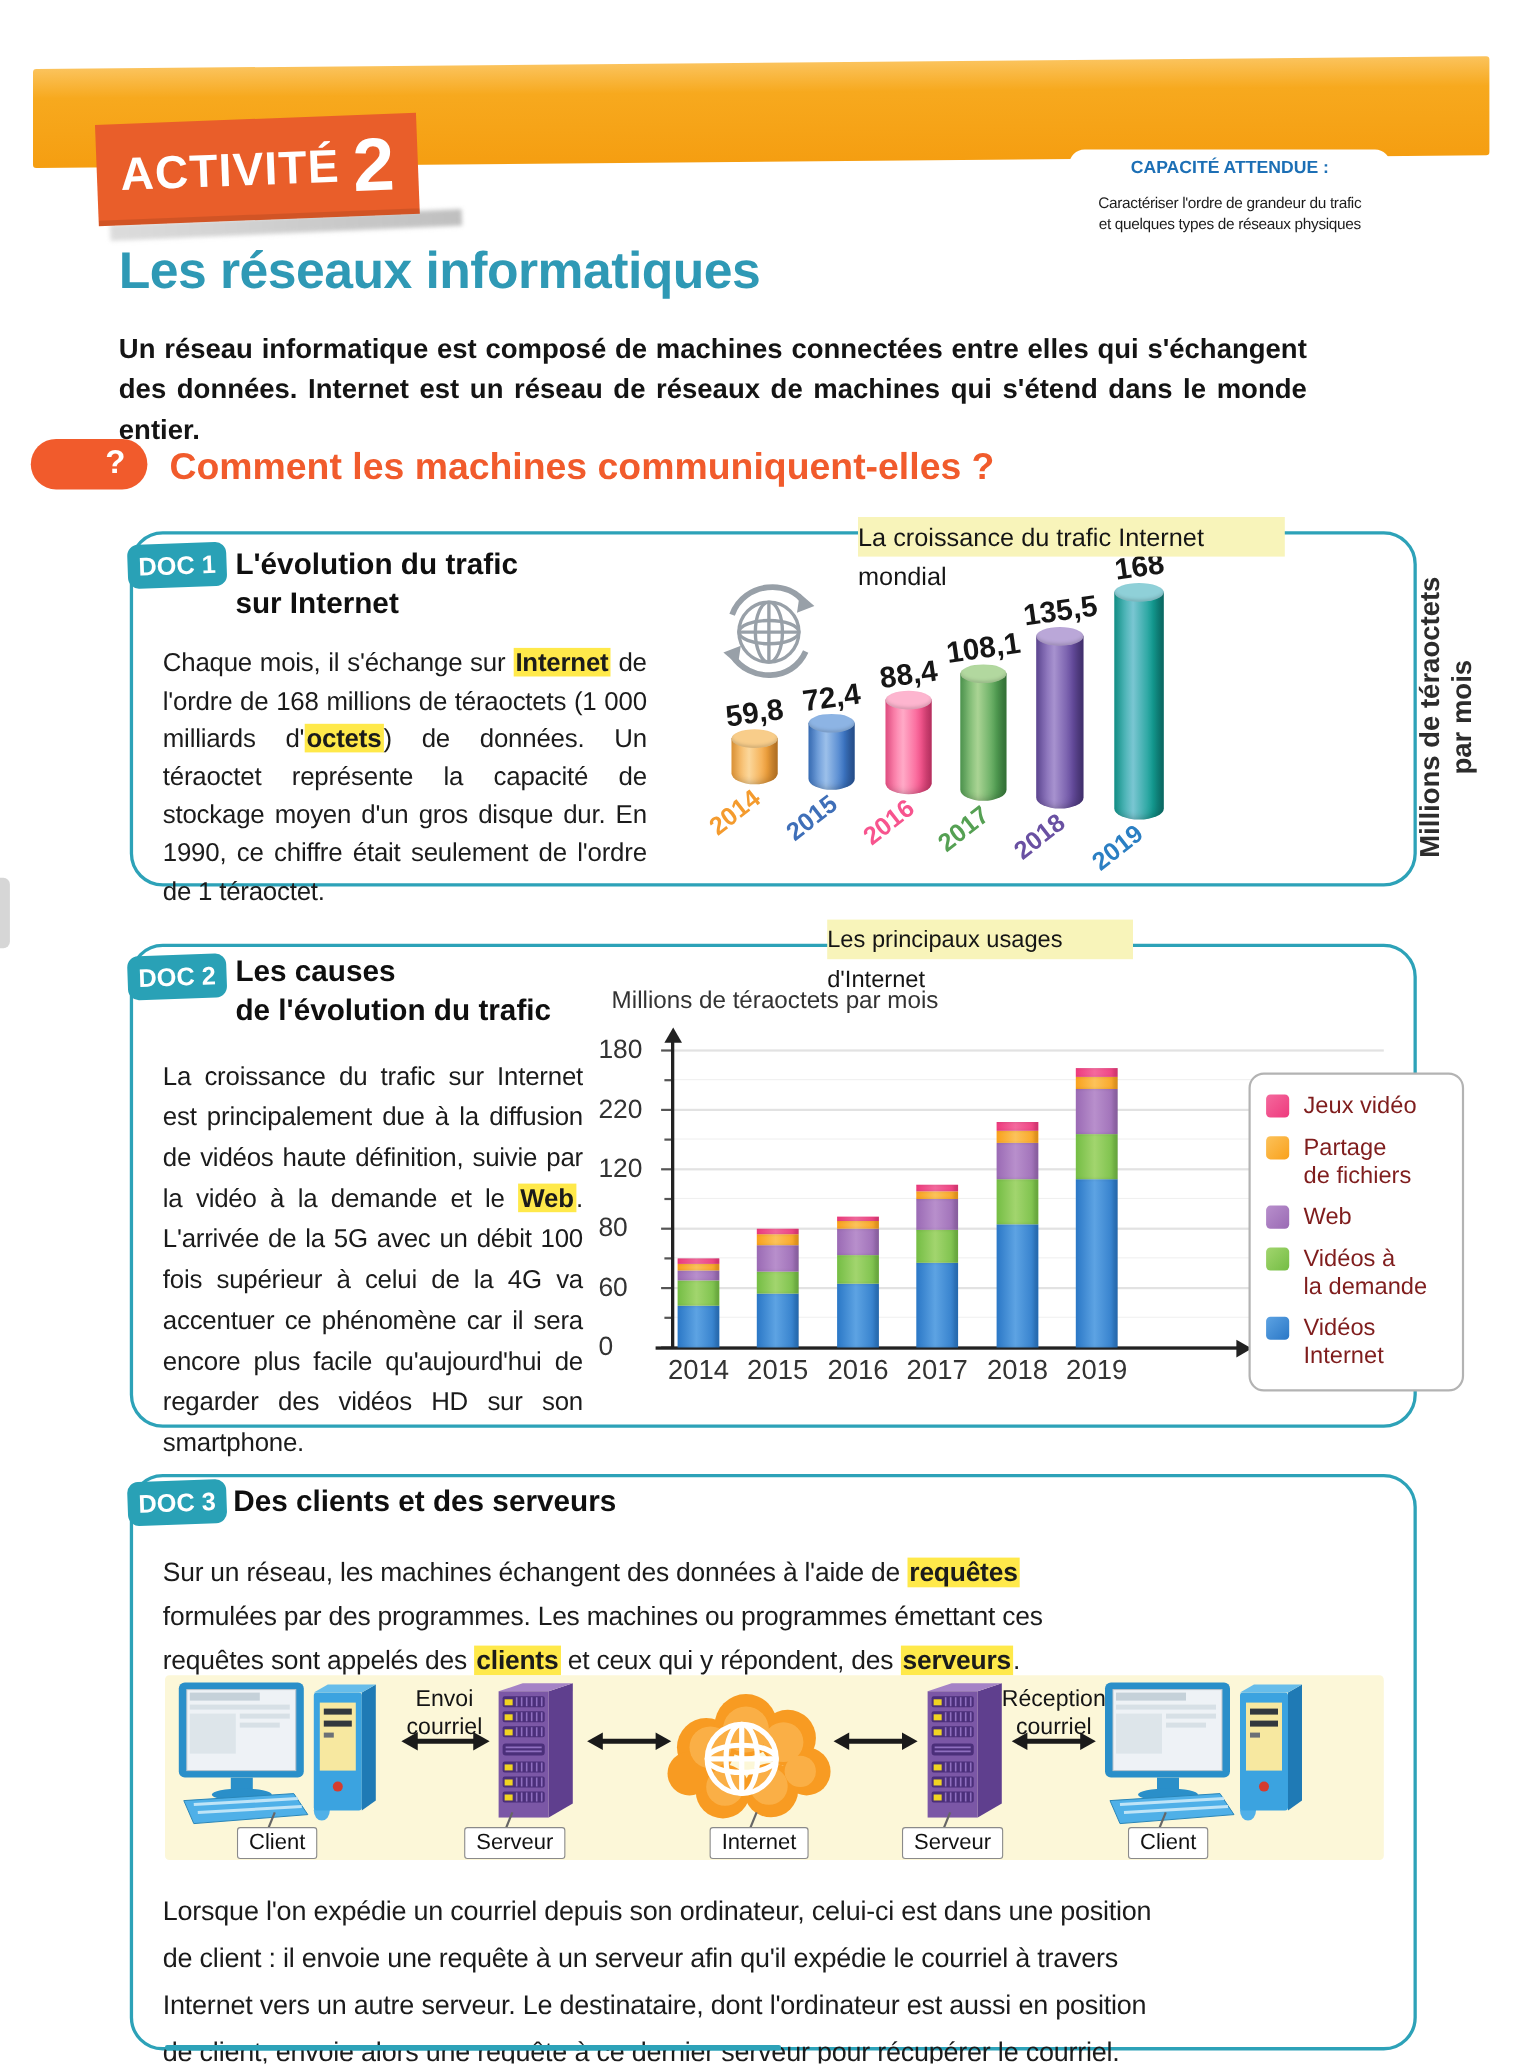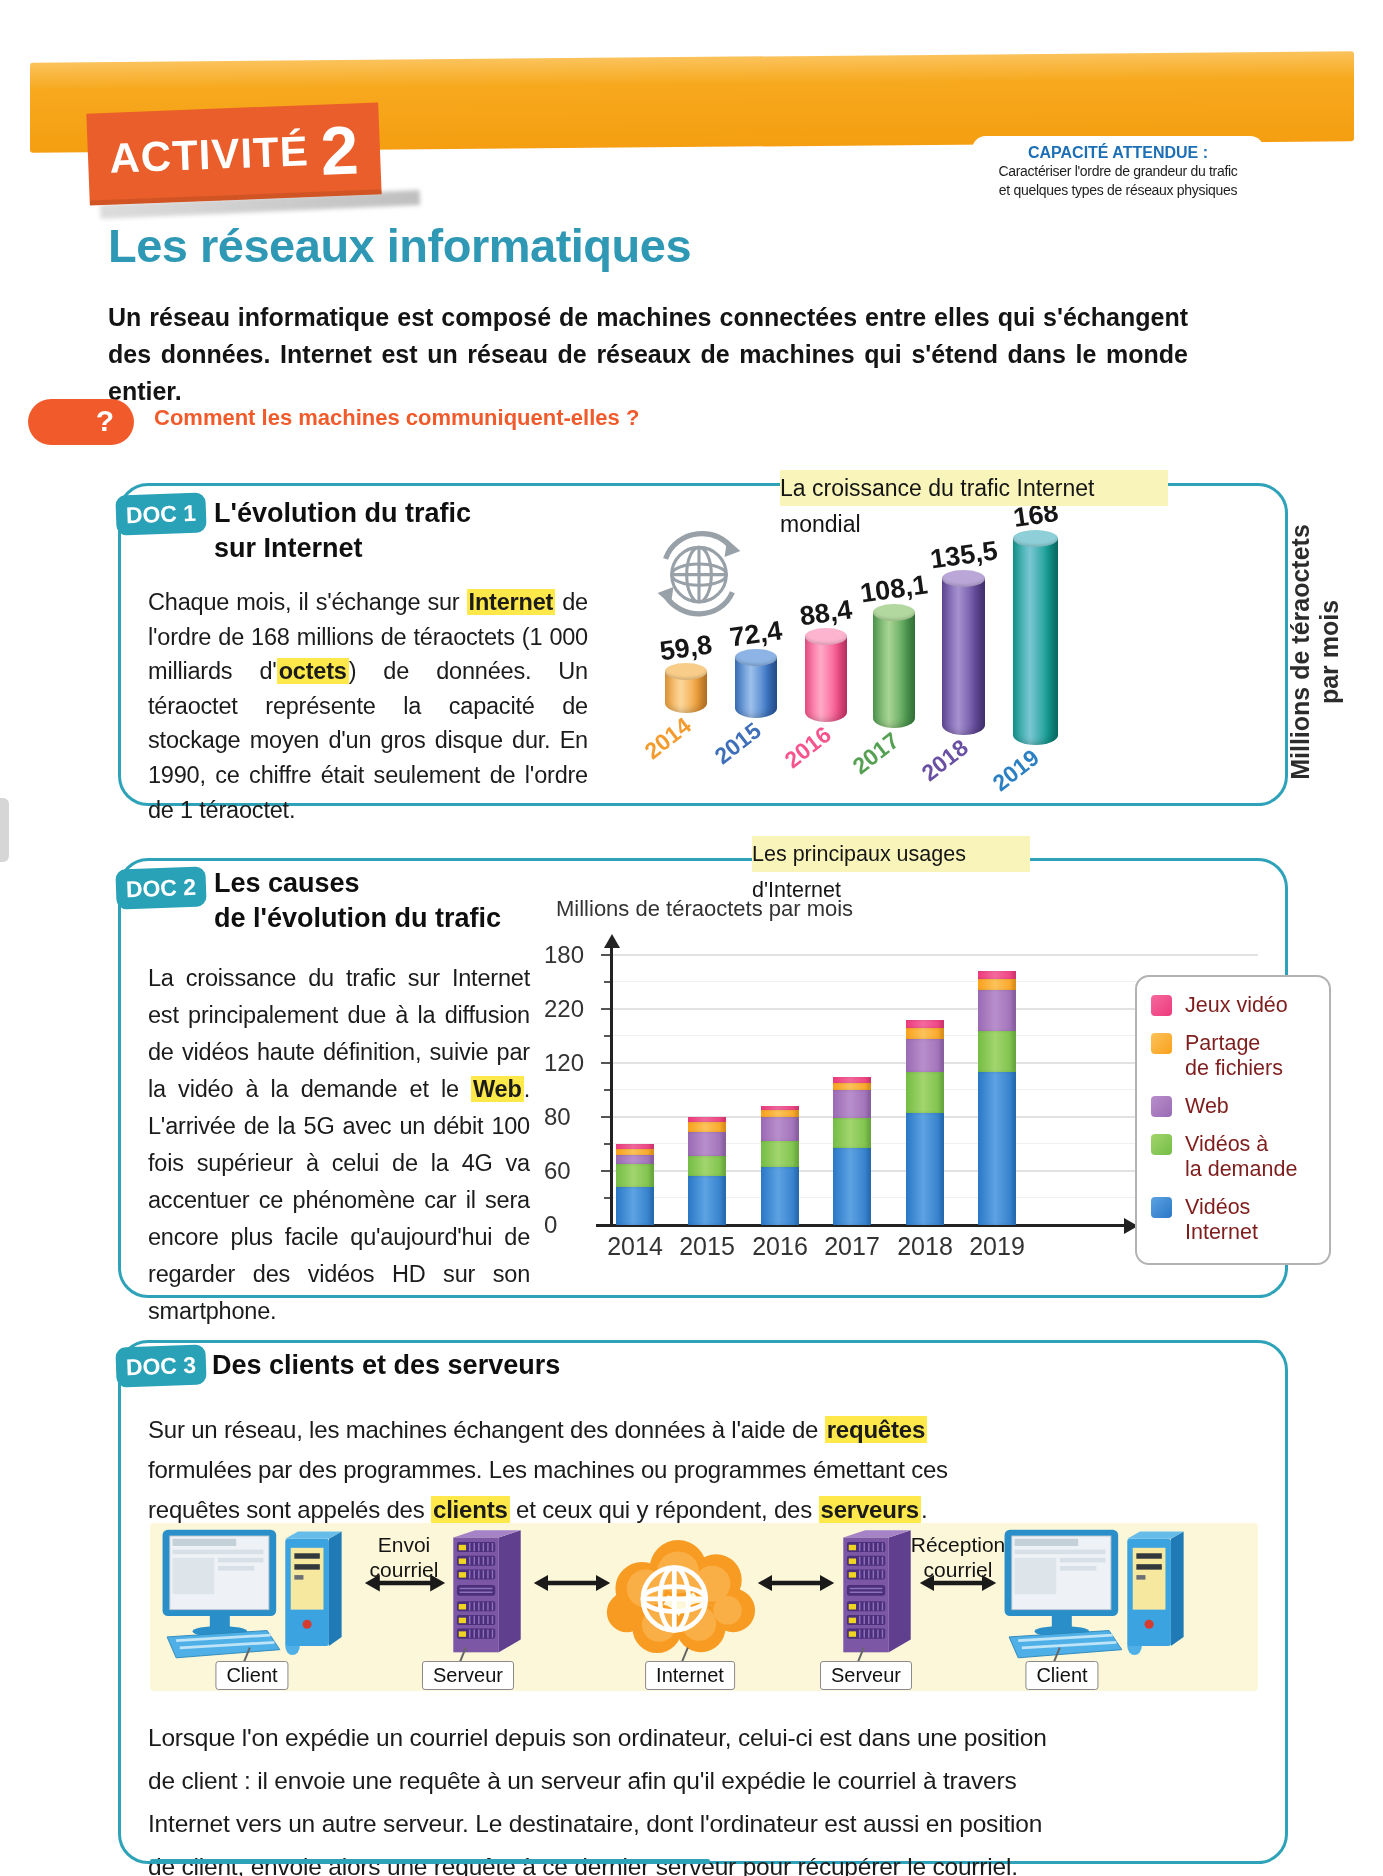--- a/index.html
+++ b/index.html
@@ -13,31 +13,31 @@
     transform:skewY(-0.5deg);border-radius:3px;}
   .badge-shadow{left:100px;top:197px;width:320px;height:15px;
     background:linear-gradient(90deg,#dcdcdc,#bfbfbf);transform:rotate(-2.5deg);filter:blur(2px);}
   .activity-badge{left:88px;top:108px;width:292px;height:92px;background:#e95e2a;
     transform:rotate(-2.2deg);display:flex;align-items:center;justify-content:center;gap:12px;
     box-shadow:inset 0 -5px 0 rgba(0,0,0,.10);}
   .activity-label{font-size:42px;font-weight:bold;color:#fff;letter-spacing:1px;}
   .activity-number{font-size:68px;font-weight:bold;color:#fff;line-height:1;}
   .capacity-box{left:972px;top:136px;width:292px;height:74px;background:#fff;border-radius:14px;
     padding:8px 4px;box-sizing:border-box;text-align:center;}
-  .capacity-title{font-size:16px;font-weight:bold;color:#1c6fb5;margin-bottom:0;}
+  .capacity-title{font-size:16px;font-weight:bold;color:#1c6fb5;margin-bottom:13px;}
   .capacity-line{font-size:14px;color:#1d1d1d;line-height:19px;white-space:nowrap;letter-spacing:-0.3px;}
 
   .page-title{left:108px;top:218px;font-size:47px;font-weight:bold;color:#2f99b5;letter-spacing:-0.5px;}
   .intro{left:108px;top:299px;width:1080px;font-size:25px;font-weight:bold;color:#141414;
     line-height:37px;text-align:justify;}
 
   .question-pill{left:28px;top:399px;width:106px;height:46px;background:#f15b2c;border-radius:26px;
     color:#fff;font-size:30px;font-weight:bold;text-align:right;padding-right:20px;box-sizing:border-box;
     line-height:44px;}
-  .question-text{left:154px;top:405px;font-size:22px;font-weight:bold;color:#f15b2c;}
+  .question-text{left:154px;top:405px;font-size:34px;font-weight:bold;color:#f15b2c;}
 
   
   .doc-box{border:3px solid #2da2b8;border-radius:30px;background:#fff;}
   #doc1-box{left:118px;top:483px;width:1164px;height:317px;}
   #doc2-box{left:118px;top:858px;width:1164px;height:434px;}
   #doc3-box{left:118px;top:1340px;width:1164px;height:518px;}
   .doc-badge{width:90px;height:40px;background:#29a1b6;border-radius:10px;color:#fff;
     font-size:23px;font-weight:bold;display:flex;align-items:center;justify-content:center;
     transform:rotate(-2deg);z-index:4;}
   .doc-title{font-size:27px;font-weight:bold;color:#0f0f0f;line-height:35px;}

